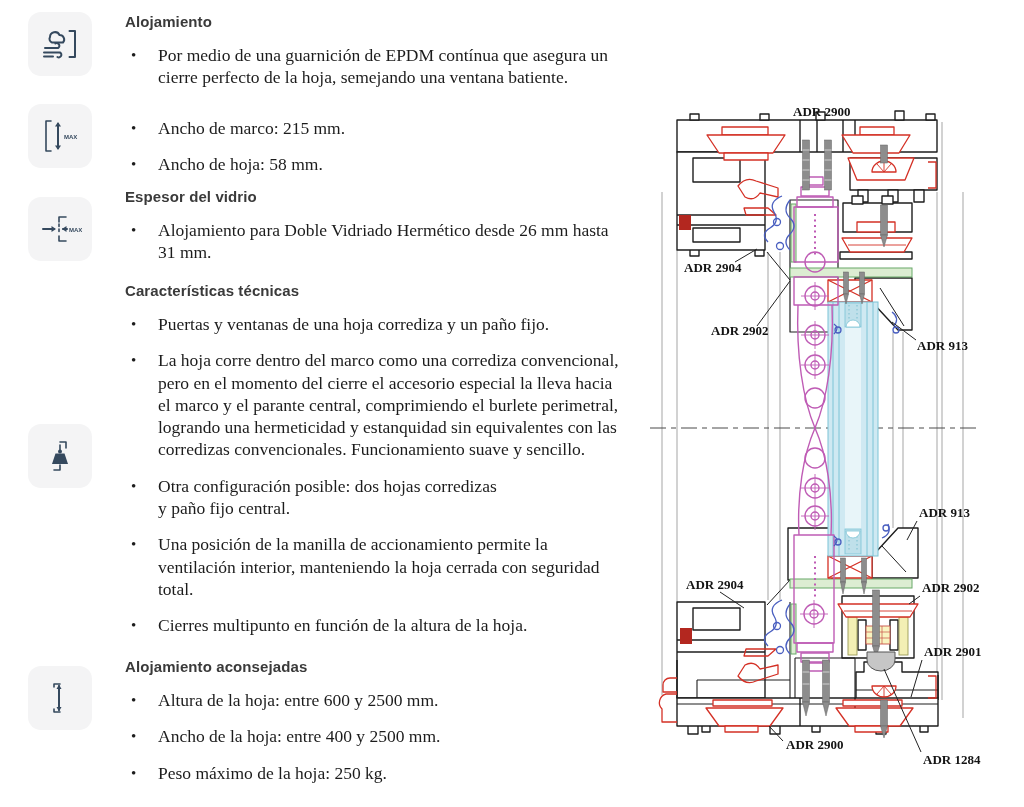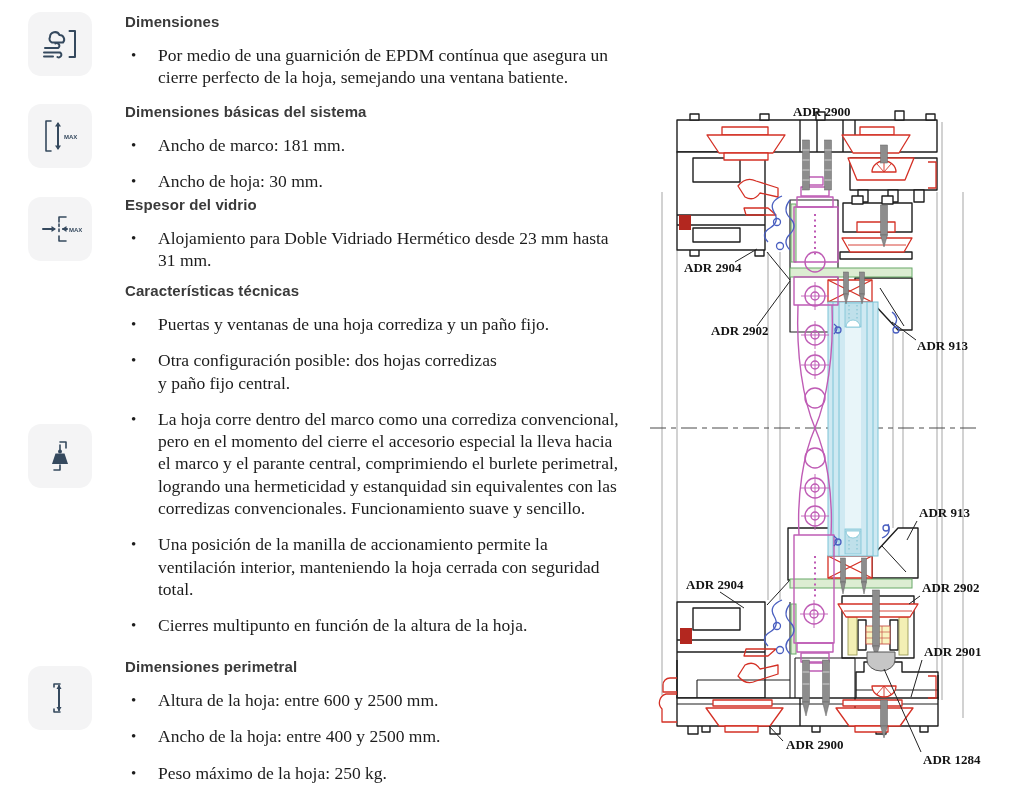--- a/index.html
+++ b/index.html
@@ -70,55 +70,54 @@
 <div class="icon-box" style="top:666px">
   <svg width="44" height="44" viewBox="0 0 44 44">
     <path d="M22,8 h-6 M16,8 v3 M22,36 h-6 M16,36 v-3" stroke-width="1.6"></path>
     <path d="M21,10 V34"></path>
     <path d="M18.5,13 L21,8.5 L23.5,13 Z" fill="#35495e" stroke="none"></path>
     <path d="M18.5,31 L21,35.5 L23.5,31 Z" fill="#35495e" stroke="none"></path>
   </svg>
 </div>
 
 <section class="section" style="top:13px">
-  <h3>Dimensiones</h3>
+  <h3>Alojamiento</h3>
   <ul>
     <li>Por medio de una guarnición de EPDM contínua que asegura un cierre perfecto de la hoja, semejando una ventana batiente.</li>
   </ul>
 </section>
 
 <section class="section" style="top:103px">
-  <h3>Dimensiones básicas del sistema</h3>
-  <ul>
-    <li>Ancho de marco: 181 mm.</li>
-    <li>Ancho de hoja: 30 mm.</li>
-  </ul>
-</section>
-
-<section class="section" style="top:196px">
+  <ul>
+    <li>Ancho de marco: 215 mm.</li>
+    <li>Ancho de hoja: 58 mm.</li>
+  </ul>
+</section>
+
+<section class="section" style="top:188px">
   <h3>Espesor del vidrio</h3>
   <ul>
-    <li>Alojamiento para Doble Vidriado Hermético desde 23 mm hasta 31 mm.</li>
+    <li>Alojamiento para Doble Vidriado Hermético desde 26 mm hasta 31 mm.</li>
   </ul>
 </section>
 
 <section class="section" style="top:282px">
   <h3>Características técnicas</h3>
   <ul>
     <li>Puertas y ventanas de una hoja corrediza y un paño fijo.</li>
+    <li>La hoja corre dentro del marco como una corrediza convencional, pero en el momento del cierre el accesorio especial la lleva hacia el marco y el parante central, comprimiendo el burlete perimetral, logrando una hermeticidad y estanquidad sin equivalentes con las corredizas convencionales. Funcionamiento suave y sencillo.</li>
     <li>Otra configuración posible: dos hojas corredizas
 y paño fijo central.</li>
-    <li>La hoja corre dentro del marco como una corrediza convencional, pero en el momento del cierre el accesorio especial la lleva hacia el marco y el parante central, comprimiendo el burlete perimetral, logrando una hermeticidad y estanquidad sin equivalentes con las corredizas convencionales. Funcionamiento suave y sencillo.</li>
     <li>Una posición de la manilla de accionamiento permite la ventilación interior, manteniendo la hoja cerrada con seguridad total.</li>
     <li>Cierres multipunto en función de la altura de la hoja.</li>
   </ul>
 </section>
 
 <section class="section" style="top:658px">
-  <h3>Dimensiones perimetral</h3>
+  <h3>Alojamiento aconsejadas</h3>
   <ul>
     <li>Altura de la hoja: entre 600 y 2500 mm.</li>
     <li>Ancho de la hoja: entre 400 y 2500 mm.</li>
     <li>Peso máximo de la hoja: 250 kg.</li>
   </ul>
 </section>
 
 <svg class="diagram-svg" width="1024" height="807" viewBox="0 0 1024 807">
 
   <g stroke="#9b9b9b" stroke-width="0.9" fill="none">

